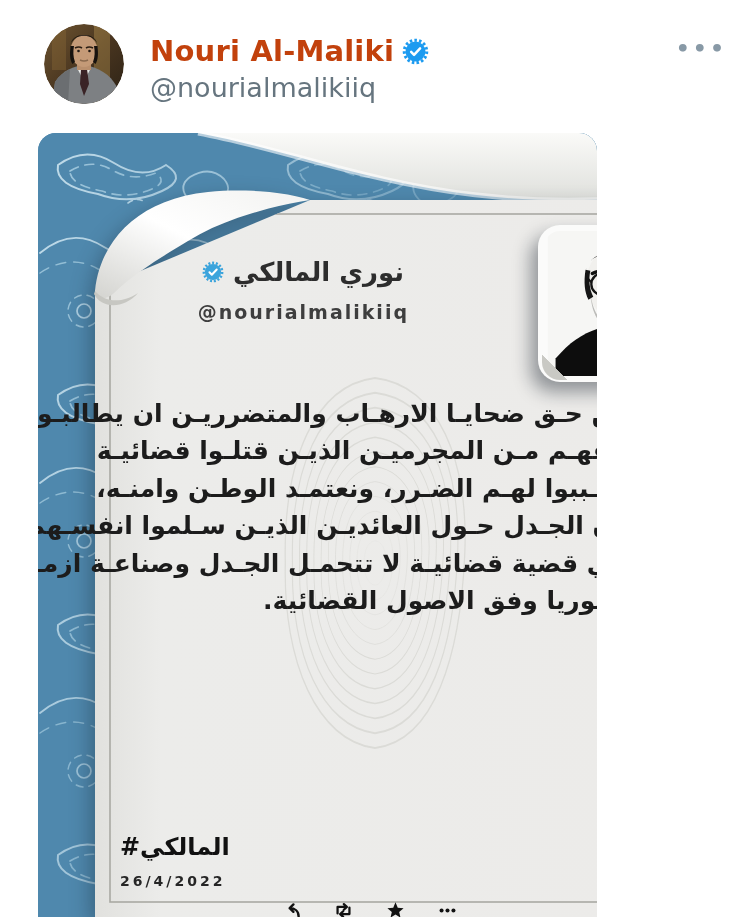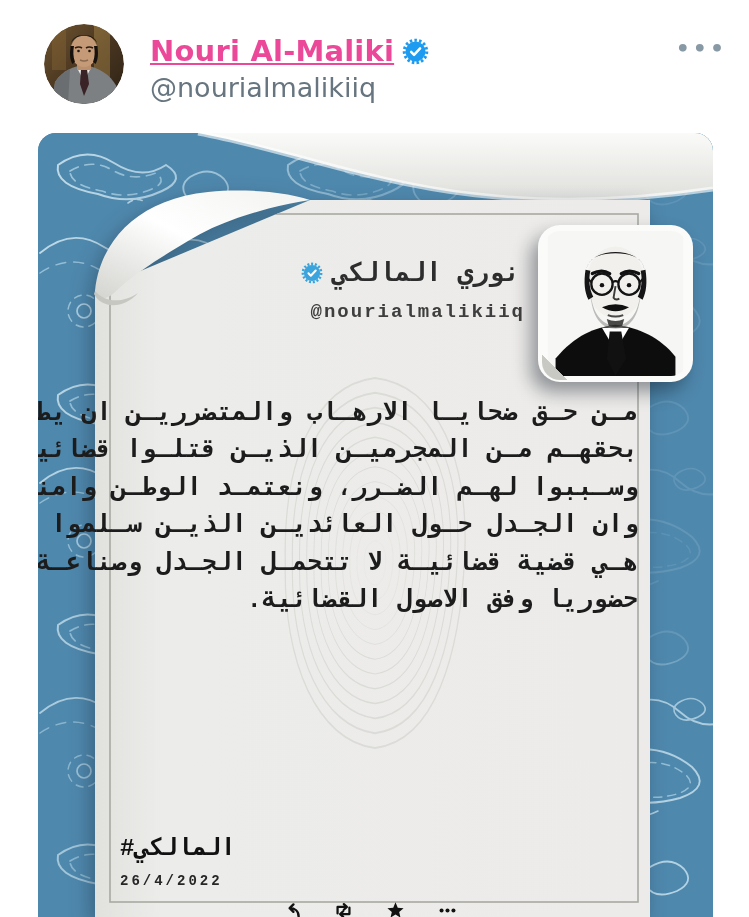--- a/index.html
+++ b/index.html
@@ -5,26 +5,26 @@
   html,body{margin:0;padding:0;}
   body{
     width:749px;height:917px;position:relative;overflow:hidden;
     background:#ffffff;
     font-family:"DejaVu Sans","Liberation Sans",sans-serif;
   }
   
   .tweet-header{position:absolute;left:0;top:0;width:749px;height:133px;background:#fff;}
   .avatar{position:absolute;left:44px;top:24px;width:80px;height:80px;border-radius:50%;overflow:hidden;}
   .h-name-row{position:absolute;left:150px;top:34px;display:flex;align-items:center;gap:8px;}
-  .h-name{font-size:29px;font-weight:bold;color:#ec4899;letter-spacing:.2px;text-decoration:underline;}
+  .h-name{font-size:29px;font-weight:bold;color:#c2410c;letter-spacing:.2px;}
   .h-handle{position:absolute;left:150px;top:72px;font-size:27px;color:#66757f;}
   .h-more{position:absolute;right:22px;top:36px;color:#8899a6;font-size:22px;letter-spacing:3px;font-weight:bold;cursor:pointer;}
   
-  .card{position:absolute;left:38px;top:133px;width:675px;height:784px;
-    border-radius:18px 18px 0 0;overflow:hidden;background:#4f88ad;font-family:Liberation Mono, monospace;}
+  .card{position:absolute;left:38px;top:133px;width:559px;height:784px;
+    border-radius:18px 18px 0 0;overflow:hidden;background:#4f88ad;}
   .card svg.layer{position:absolute;left:0;top:0;}
   
   .paper-svg{filter:drop-shadow(-5px 7px 10px rgba(20,35,48,.35));}
   
   .p-name-row{position:absolute;right:193px;top:124px;display:flex;flex-direction:row-reverse;align-items:center;gap:9px;}
   .p-name{font-size:26px;font-weight:bold;color:#2d2d2d;direction:rtl;}
   .p-handle{position:absolute;right:188px;top:168px;font-size:19px;font-weight:bold;color:#3e3e3e;letter-spacing:2px;}
   
   .sticker{position:absolute;left:500px;top:92px;width:155px;height:157px;background:#fbfbfa;
     border-radius:22px;box-shadow:-7px 10px 18px rgba(15,25,35,.42);padding:6px;box-sizing:border-box;}

